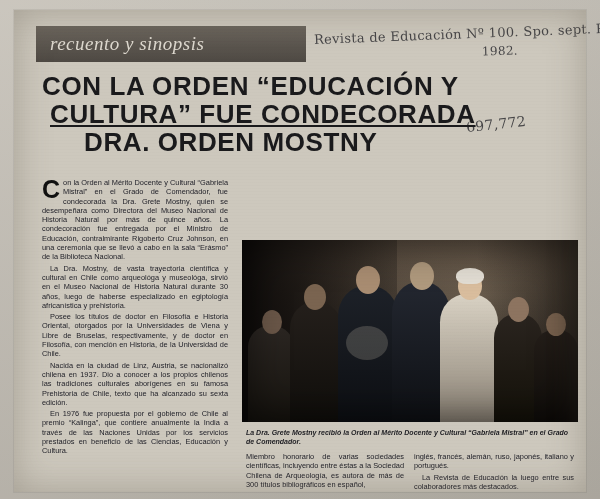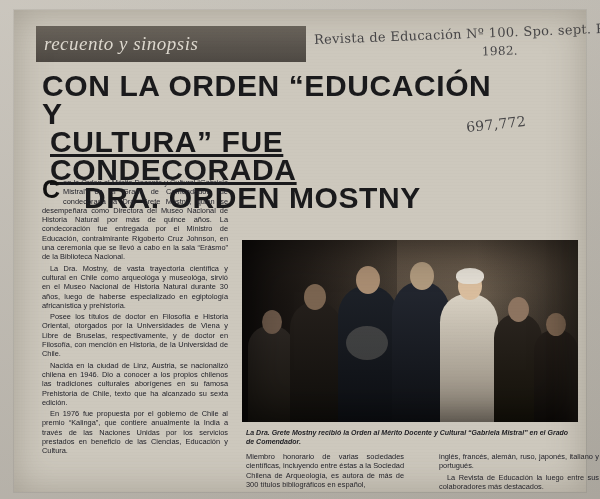--- a/index.html
+++ b/index.html
@@ -46,21 +46,21 @@
   .masthead {
     position: absolute;
     left: 22px;
     top: 16px;
     width: 270px;
     height: 36px;
     background: #5c5650;
     background-image: linear-gradient(180deg, #6a645c, #4e4943);
     display: flex;
     align-items: center;
-    padding-left: 8px;
+    padding-left: 14px;
     box-sizing: border-box;
   }
   .masthead-text {
     color: #ded9cf;
     font-family: "Liberation Serif", serif;
     font-style: italic;
     font-size: 19px;
     letter-spacing: .5px;
     white-space: nowrap;
   }
@@ -86,21 +86,21 @@
 
   
   .headline {
     position: absolute;
     left: 28px;
     top: 62px;
     width: 470px;
     color: #1a1a1c;
     font-family: "Liberation Sans", sans-serif;
     font-weight: bold;
-    font-size: 30px;
+    font-size: 26px;
     line-height: 28px;
     letter-spacing: .6px;
   }
   .headline .l2 { padding-left: 8px; text-decoration: underline; }
   .headline .l3 { padding-left: 42px; }
 
   
   .col {
     position: absolute;
     font-family: "Liberation Sans", sans-serif;
@@ -177,21 +177,20 @@
 
   .col-b1 {
     left: 232px;
     top: 442px;
     width: 158px;
   }
   .col-b2 {
     left: 400px;
     top: 442px;
     width: 160px;
-    margin-left: 25px;
   }
   .edge-shadow {
     position:absolute; inset:0;
     pointer-events:none;
     box-shadow: inset 0 0 36px rgba(90,80,65,0.35);
   }
 </style>
 </head>
 <body>
 
@@ -209,21 +208,21 @@
     <div class="headline">
       <div class="l1">CON LA ORDEN “EDUCACIÓN Y</div>
       <div class="l2">CULTURA” FUE CONDECORADA</div>
       <div class="l3">DRA.  ORDEN MOSTNY</div>
     </div>
 
     <div class="col col-left">
       <p class="first"><span class="dropcap">C</span><span>on la Orden al Mérito Docente y Cultural “Gabriela Mistral” en el Grado de Comendador, fue condecorada la Dra. Grete Mostny, quien se desempeñara como Directora del Museo Nacional de Historia Natural por más de quince años. La condecoración fue entregada por el Ministro de Educación, contralmirante Rigoberto Cruz Johnson, en una ceremonia que se llevó a cabo en la sala “Erásmo” de la Biblioteca Nacional.</span></p>
       <p>La Dra. Mostny, de vasta trayectoria científica y cultural en Chile como arqueológa y museológa, sirvió en el Museo Nacional de Historia Natural durante 30 años, luego de haberse especializado en egiptología africanística y prehistoria.</p>
       <p>Posee los títulos de doctor en Filosofía e Historia Oriental, otorgados por la Universidades de Viena y Libre de Bruselas, respectivamente, y de doctor en Filosofía, con mención en Historia, de la Universidad de Chile.</p>
-      <p>Nacida en la ciudad de Linz, Austria, se nacionalizó chilena en 1946. Dio a conocer a los propios chilenos las tradiciones culturales aborígenes en su famosa Prehistoria de Chile, texto que ha alcanzado su sexta edición.</p>
+      <p>Nacida en la ciudad de Linz, Austria, se nacionalizó chilena en 1937. Dio a conocer a los propios chilenos las tradiciones culturales aborígenes en su famosa Prehistoria de Chile, texto que ha alcanzado su sexta edición.</p>
       <p>En 1976 fue propuesta por el gobierno de Chile al premio “Kalinga”, que contiere anualmente la India a través de las Naciones Unidas  por los servicios prestados en beneficio de las Ciencias, Educación y Cultura.</p>
     </div>
 
     <div class="photo">
       <div class="ph-bg"></div>
       <div class="ph-dark-left"></div>
       <div class="ph-curtain"></div>
 
       <div class="fig" style="left:6px;width:46px;height:96px;background:linear-gradient(180deg,#2b2622,#17140f);"></div>
       <div class="head" style="left:20px;bottom:88px;width:20px;height:24px;background:#6a5748;"></div>

